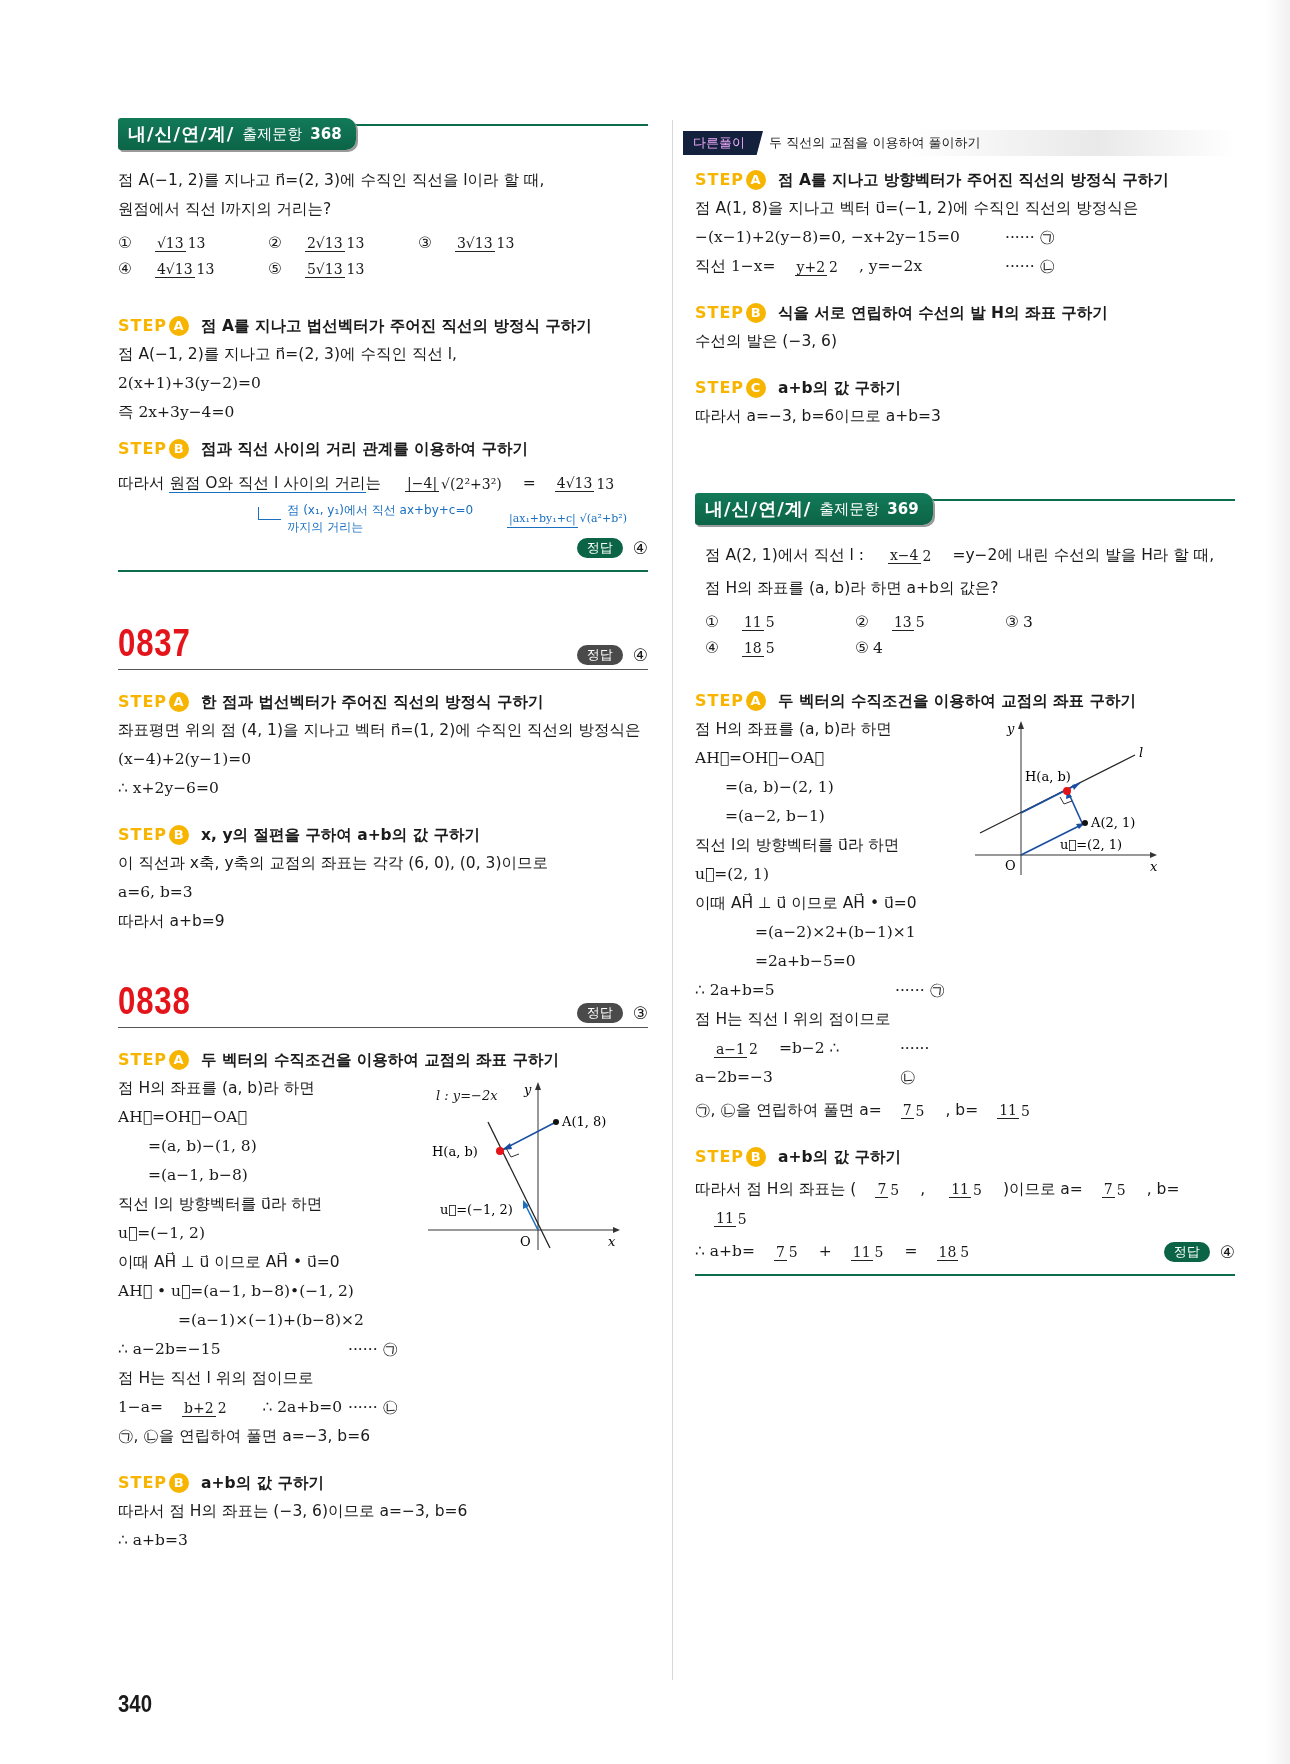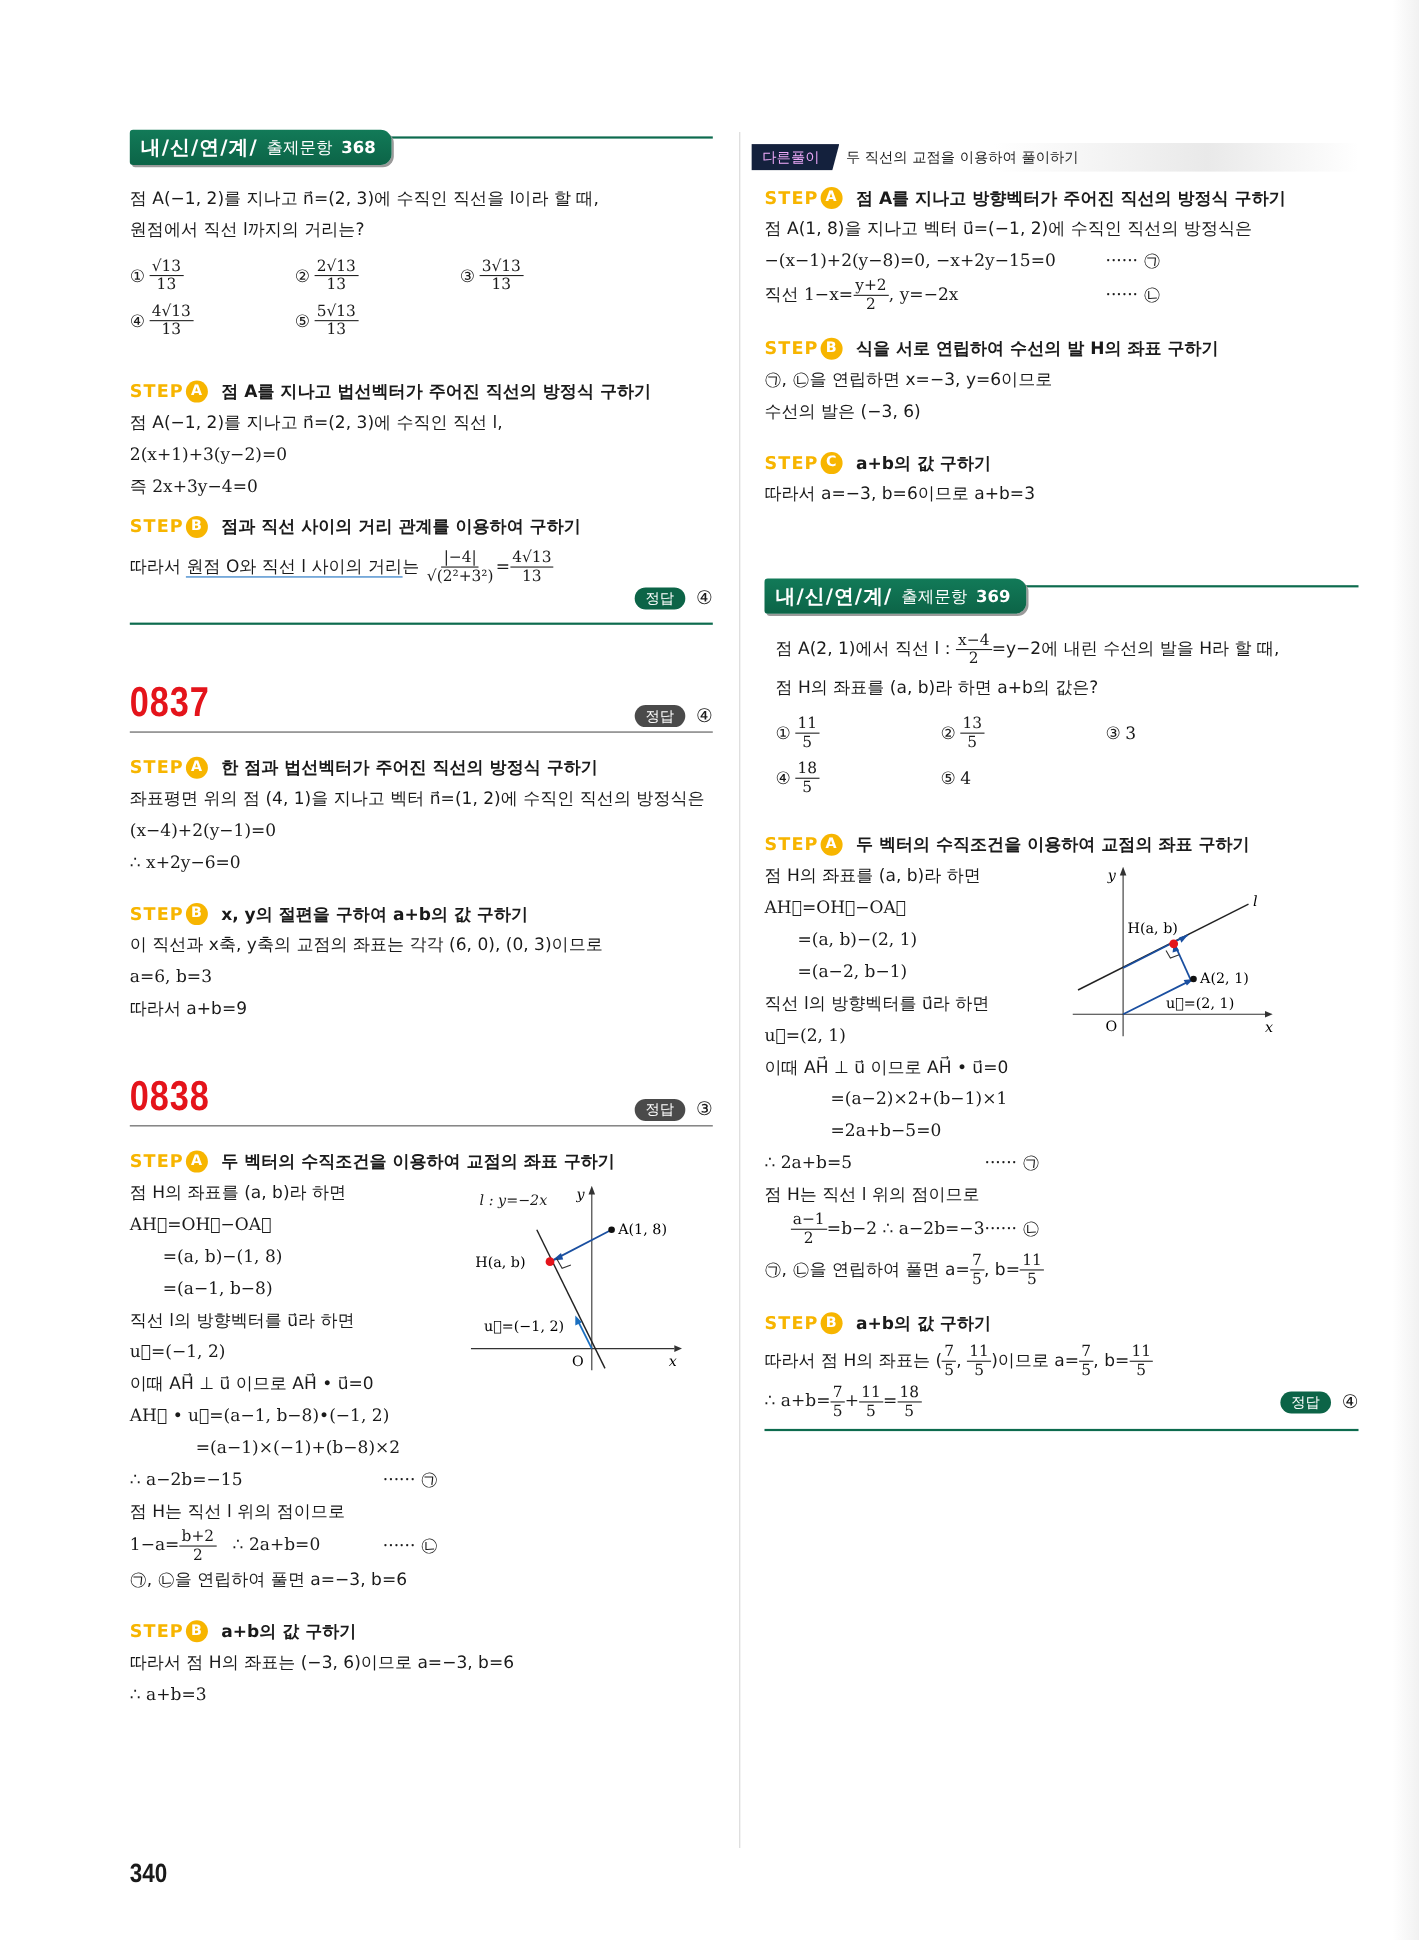--- a/index.html
+++ b/index.html
@@ -21,21 +21,21 @@
     background: linear-gradient(#127a58, #0c6447); color: #fff; border-radius: 3px 10px 10px 3px;
     display: flex; align-items: center; gap: 8px; box-shadow: 2px 2px 0 #9a9a9a;
   }
   .exam-badge .a { font-weight: bold; font-size: 18px; letter-spacing: 1px; }
   .exam-badge .b { font-size: 15px; }
   .exam-badge .n { font-weight: bold; font-size: 15px; }
 
   .p { line-height: 29px; margin: 0; }
   .choices { display: grid; grid-template-columns: 150px 150px 150px; row-gap: 8px; margin: 10px 0 0 0; }
   .choice { display: flex; align-items: center; gap: 4px; }
-  .frac { display: inline-flex; flex-direction: column; align-items: center; vertical-align: middle; line-height: 16px; font-family: "DejaVu Serif", serif; font-size: 14px; margin: 0 0; }
+  .frac { display: inline-flex; flex-direction: row; align-items: center; vertical-align: middle; line-height: 16px; font-family: "DejaVu Serif", serif; font-size: 14px; margin: 0 19px; }
   .frac .num { border-bottom: 1px solid #222; padding: 0 2px; }
   .frac .den { padding: 0 2px; }
 
   .step { display: flex; align-items: center; gap: 12px; margin-top: 18px; line-height: 28px; }
   .step-label { color: #f7b500; font-weight: bold; font-size: 16px; letter-spacing: 1px; display: flex; align-items: center; gap: 2px; }
   .step-circle { display: inline-flex; width: 20px; height: 20px; border-radius: 50%; background: #f7b500; color: #fff; font-size: 13px; align-items: center; justify-content: center; }
   .step-title { font-weight: bold; font-size: 15.5px; }
 
   .hint { color: #1a6fc0; font-size: 12px; display: flex; align-items: center; gap: 6px; margin-left: 140px; margin-top: 4px; }
   .hint-bracket { width: 30px; height: 12px; border-left: 1.5px solid #1a6fc0; border-bottom: 1.5px solid #1a6fc0; position: relative; top: -6px; }
@@ -137,20 +137,28 @@
     <p class="p" style="margin-top:6px">
       <span>따라서 </span><span class="underline-blue">원점 O와 직선 l 사이의 거리</span><span>는</span>
       <span class="frac">
           <span class="num">|−4|</span>
           <span class="den">√(2²+3²)</span>
         </span><span>=</span><span class="frac">
           <span class="num">4√13</span>
           <span class="den">13</span>
         </span>
     </p>
+    <div class="hint">
+      <span class="hint-bracket"></span>
+      <span>점 (x₁, y₁)에서 직선 ax+by+c=0까지의 거리는</span>
+      <span class="frac" style="font-size:11px;color:#1a6fc0">
+          <span class="num" style="border-color:#1a6fc0">|ax₁+by₁+c|</span>
+          <span class="den">√(a²+b²)</span>
+        </span>
+    </div>
     <div class="ans-row">
       <span class="ans-pill">정답</span>
       <span class="ans-val">④</span>
     </div>
     <div class="sec-end" style="margin-top:12px"></div>
   </section>
 
   <section>
     <div class="prob-head" style="margin-top:50px">
       <span class="prob-num">0837</span>
@@ -281,21 +289,20 @@
           </span><span>, y=−2x</span></span>
       <span>······ ㉡</span>
     </p>
     <div class="step">
       <span class="step-label">
           <span>STEP</span>
           <span class="step-circle">B</span>
         </span>
       <span class="step-title">식을 서로 연립하여 수선의 발 H의 좌표 구하기</span>
     </div>
-    <p class="p">㉠, ㉡을 연립하면 x=−3, y=6이므로</p>
     <p class="p">수선의 발은 (−3, 6)</p>
     <div class="step">
       <span class="step-label">
           <span>STEP</span>
           <span class="step-circle">C</span>
         </span>
       <span class="step-title">a+b의 값 구하기</span>
     </div>
     <p class="p">따라서 a=−3, b=6이므로 a+b=3</p>
   </section>

